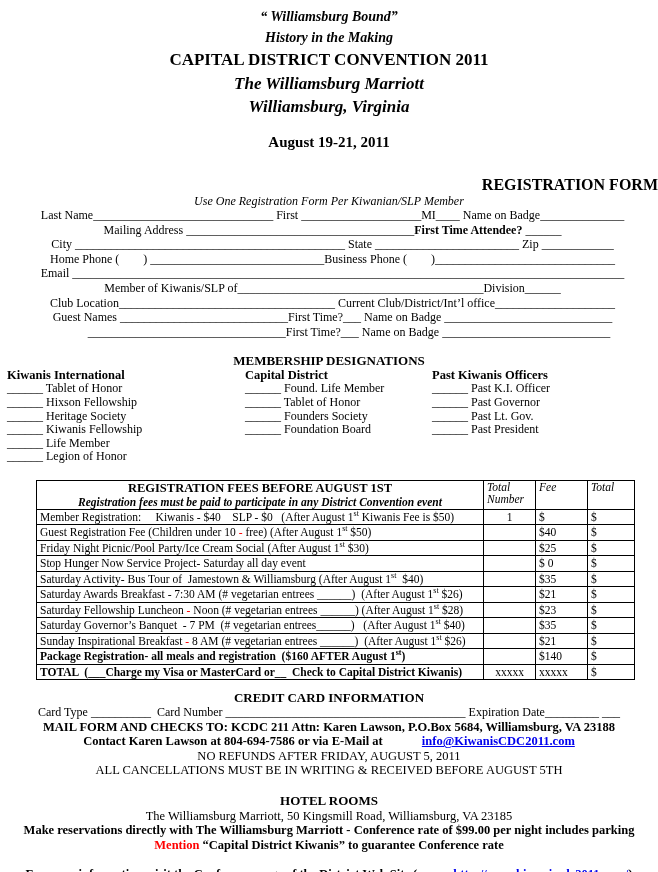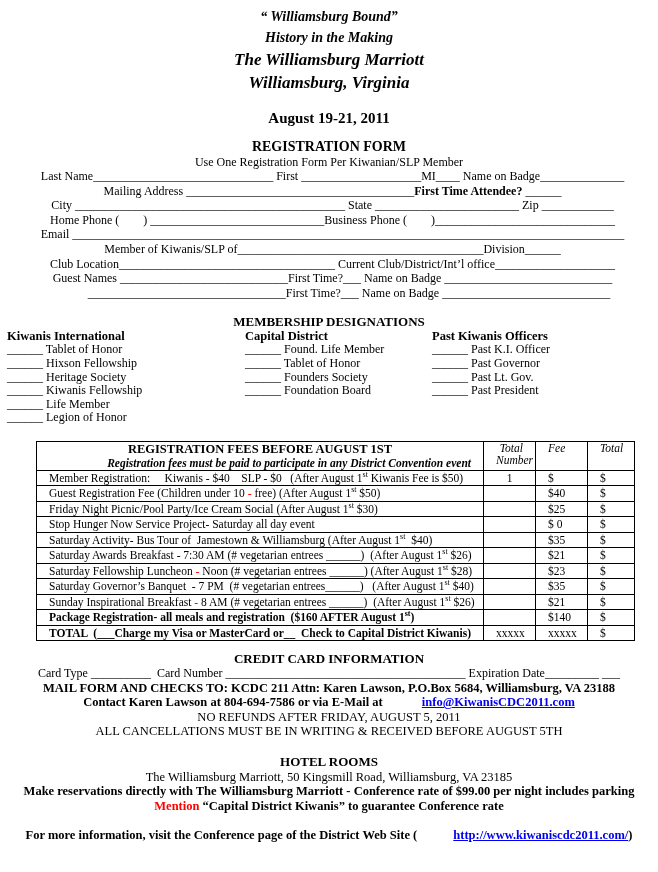--- a/index.html
+++ b/index.html
@@ -12,46 +12,46 @@
   .page { position:relative; width:658px; height:872px; overflow:hidden; padding-top:6px; }
 
   
   .hdr { text-align:center; }
   .script { font-style:italic; font-size:14px; line-height:21px; font-weight:bold; }
   .script.lg { font-size:17px; line-height:23px; }
   .main-title { font-weight:bold; font-size:17px; line-height:24px; }
   .dates { font-weight:bold; font-size:15px; margin-top:16px; }
 
   
-  .reg-title { text-align:center; font-weight:bold; font-size:14px; margin-top:12px; }
-  .reg-subtitle { text-align:center; font-size:12px; line-height:14px; }
+  .reg-title { text-align:right; font-weight:bold; font-size:16px; margin-top:25px; }
+  .reg-subtitle { text-align:center; font-style:italic; font-size:12px; line-height:14px; }
   .form-line { font-size:12px; line-height:14.6px; padding-left:7px; white-space:pre;text-align:center; }
   .form-line.indent { padding-left:40px; }
   .b { font-weight:bold; }
 
   
   .mem-title { text-align:center; font-weight:bold; font-size:13px; margin-top:14px; line-height:15px; }
   .mem-cols { display:flex; padding-left:7px; }
   .mem-col { font-size:12px; }
   .mem-col:nth-child(1){ width:238px; }
   .mem-col:nth-child(2){ width:187px; }
   .mem-col:nth-child(3){ width:200px; }
   .mem-head { font-weight:bold; font-size:12.5px; line-height:14px; }
   .mem-item { line-height:13.6px; white-space:pre; }
 
   
   table.fees { border-collapse:collapse; table-layout:fixed; width:598px; margin:16px 0 0 36px; font-size:11.5px; }
   table.fees col.c1{ width:447px; } table.fees col.c2{ width:52px; }
   table.fees col.c3{ width:52px; } table.fees col.c4{ width:47px; }
-  table.fees th, table.fees td { border:1px solid #000; padding:0 12px; vertical-align:top; overflow:hidden; }
+  table.fees th, table.fees td { border:1px solid #000; padding:0 3px; vertical-align:top; overflow:hidden; }
   .fees thead th { font-weight:normal; }
   .fh-title { font-weight:bold; font-size:12.5px; text-align:center; line-height:15px; }
-  .fh-sub { font-weight:bold; font-style:italic; font-size:11.5px; text-align:right; line-height:13px; }
+  .fh-sub { font-weight:bold; font-style:italic; font-size:11.5px; text-align:center; line-height:13px; }
   .col-h { font-style:italic; font-size:11.5px; line-height:12.5px; text-align:left; padding-top:1px; }
-  .col-h.c { text-align:right; }
+  .col-h.c { text-align:left; }
   .fees tbody td { line-height:14.5px; white-space:pre; }
   .fees td.cen { text-align:center; }
   .red { color:#f00; }
   sup { font-size:8px; line-height:0;text-align:right; }
 
   
   .cc-title { text-align:center; font-weight:bold; font-size:13px; margin-top:10px; line-height:15px; }
   .cc-line { font-size:12px; line-height:14.5px; white-space:pre; }
   .cc-line.l1 { padding-left:38px; }
   .cc-line.l2 { padding-left:24px; }
@@ -64,20 +64,21 @@
   .info-line { margin-top:15px; }
 </style>
 </head>
 <body>
 
 <div class="page">
 
   <div class="hdr">
     <div class="script">“ Williamsburg Bound”</div>
     <div class="script">History in the Making</div>
+    <div class="main-title">CAPITAL DISTRICT CONVENTION 2011</div>
     <div class="script lg">The Williamsburg Marriott</div>
     <div class="script lg">Williamsburg, Virginia</div>
     <div class="dates">August 19-21, 2011</div>
   </div>
 
   <div class="reg-title">REGISTRATION FORM</div>
   <div class="reg-subtitle">Use One Registration Form Per Kiwanian/SLP Member</div>
   <div id="form-lines">
       <div class="form-line"><span>Last Name______________________________ First ____________________MI____ Name on Badge______________</span></div>
       <div class="form-line"><span>Mailing Address ______________________________________</span><span class="b">First Time Attendee?</span><span> ______</span></div>

